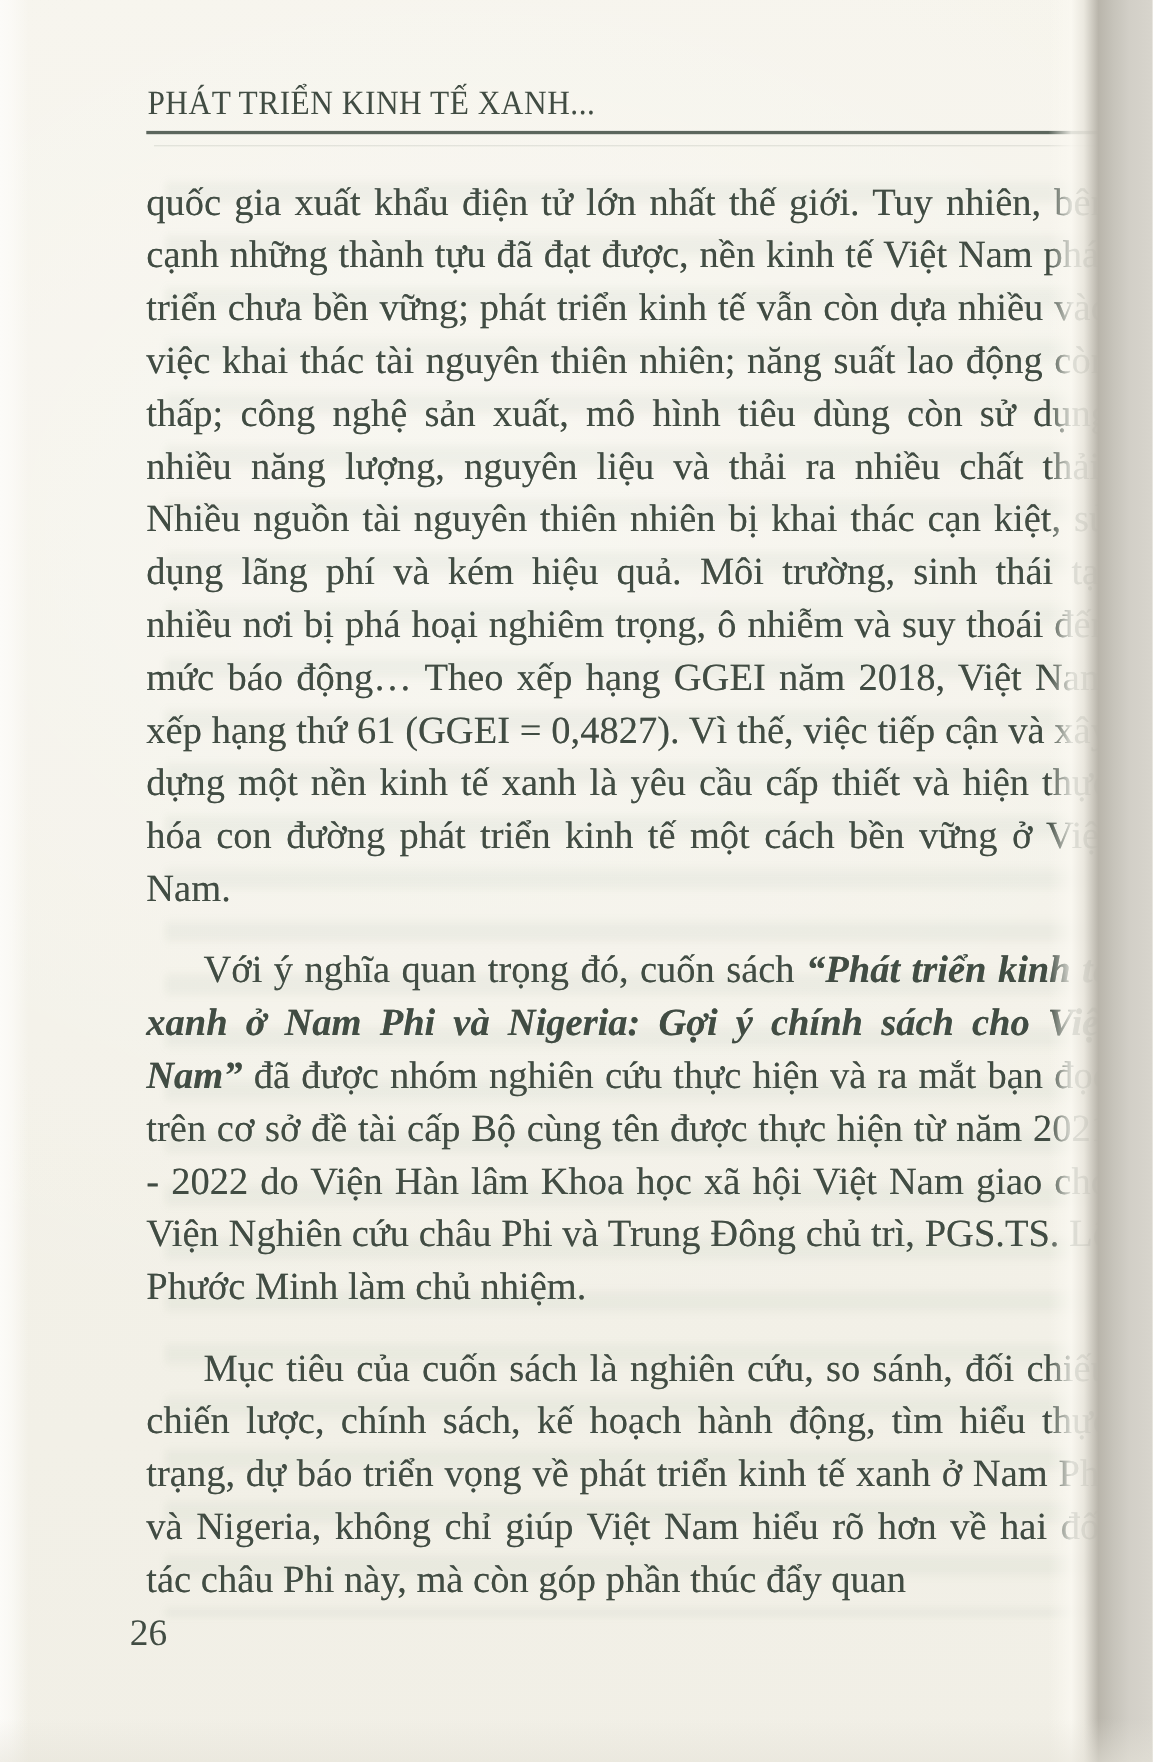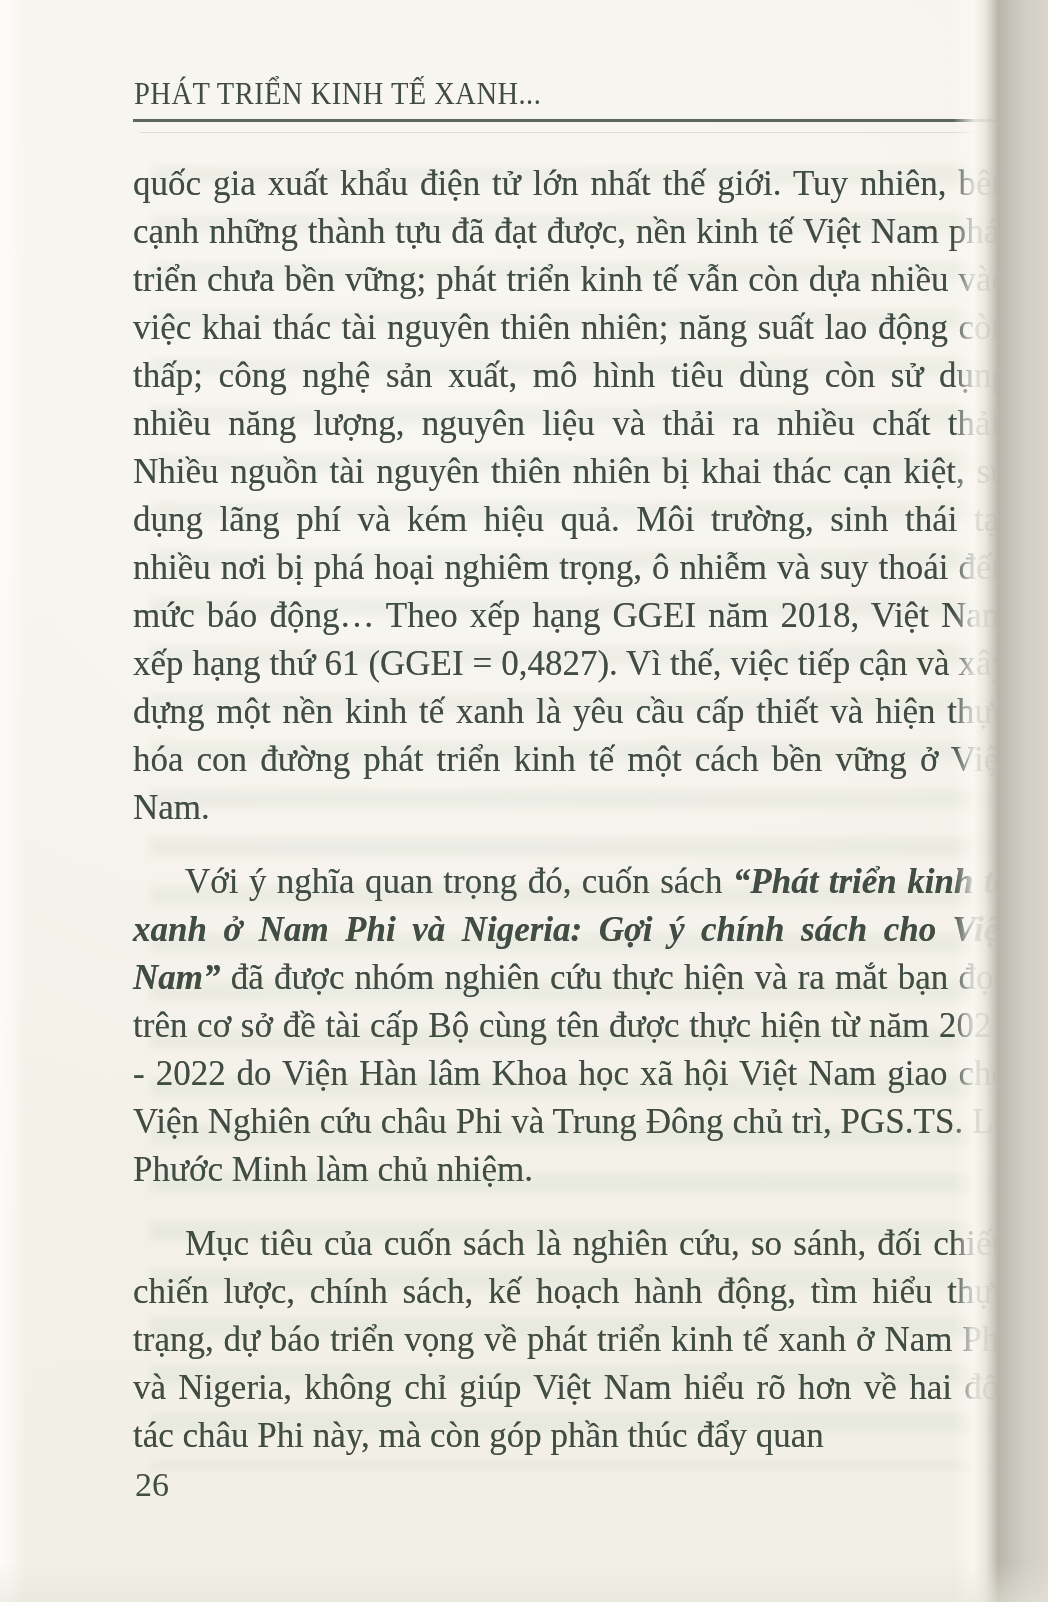--- a/index.html
+++ b/index.html
@@ -116,21 +116,21 @@
   .body-text p.indent {
     text-indent: 52px;
   }
   .run-bold-italic {
     font-style: italic;
     font-weight: bold;
   }
 
   .page-number {
     position: absolute;
-    left: 135px;
+    left: 118px;
     top: 1466px;
     font-size: 34px;
     color: var(--ink, #414c43);
   }
 </style>
 </head>
 <body>
 
 <div class="scan-page">
   <div class="bleedthrough"></div>

